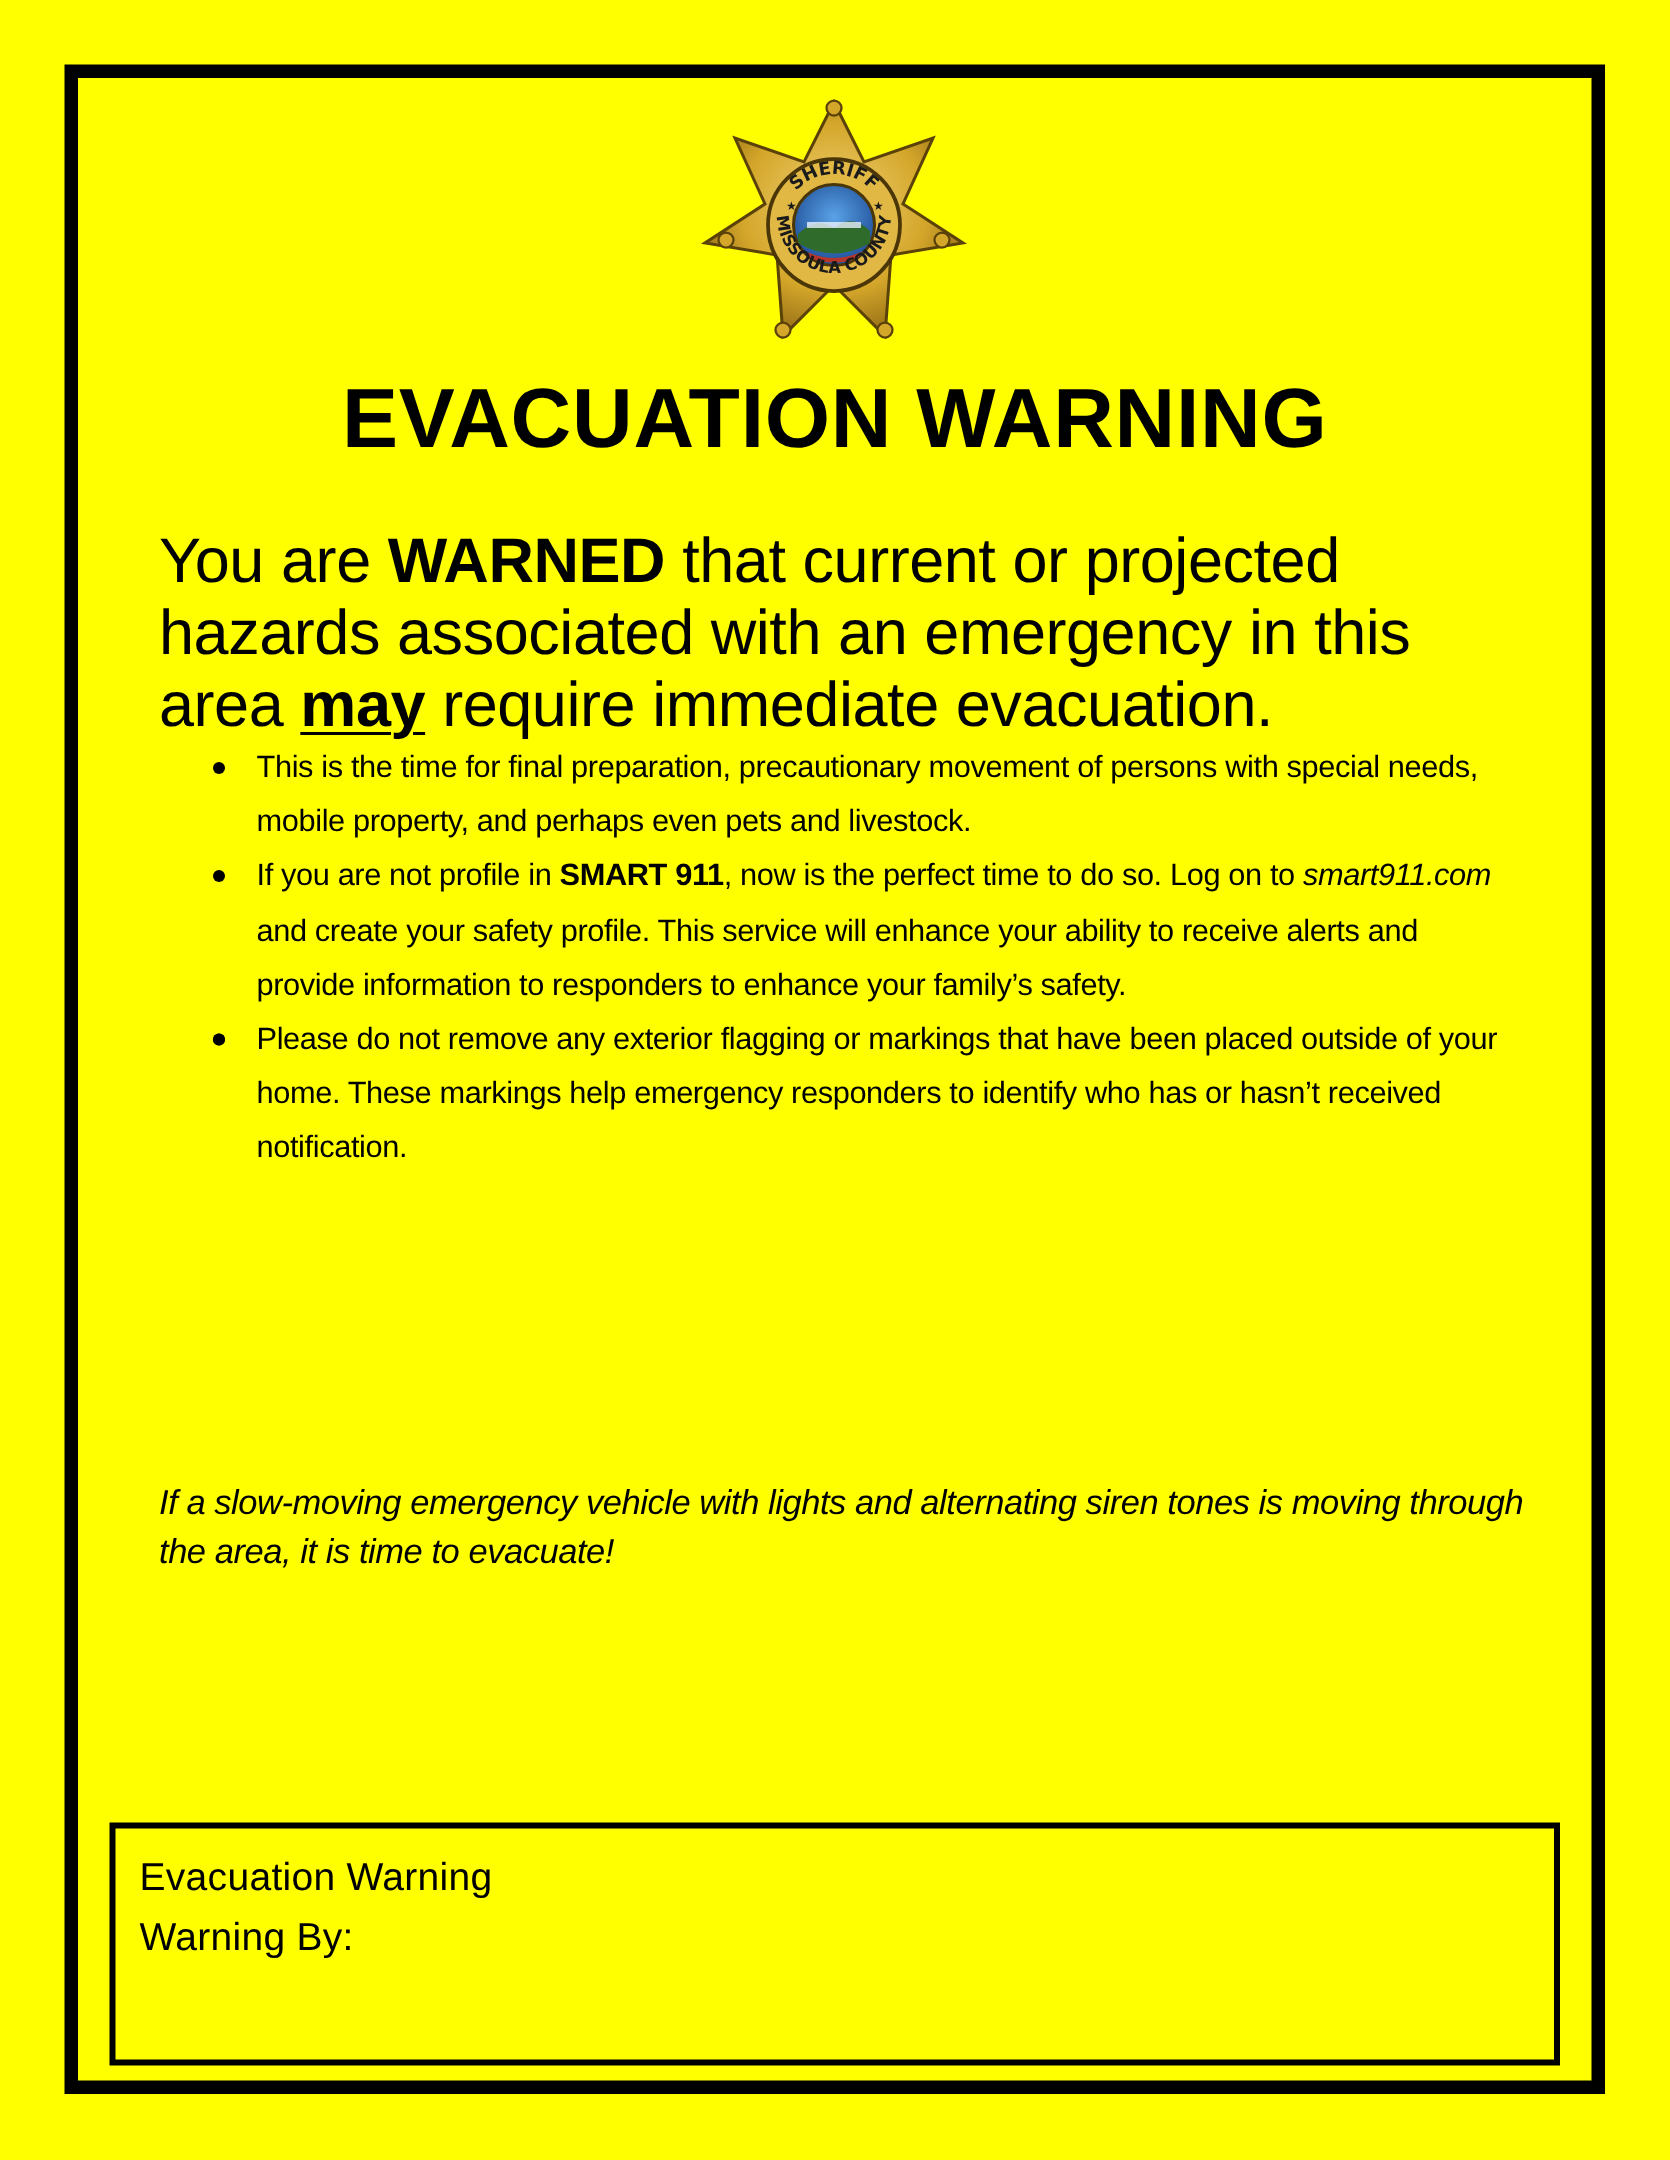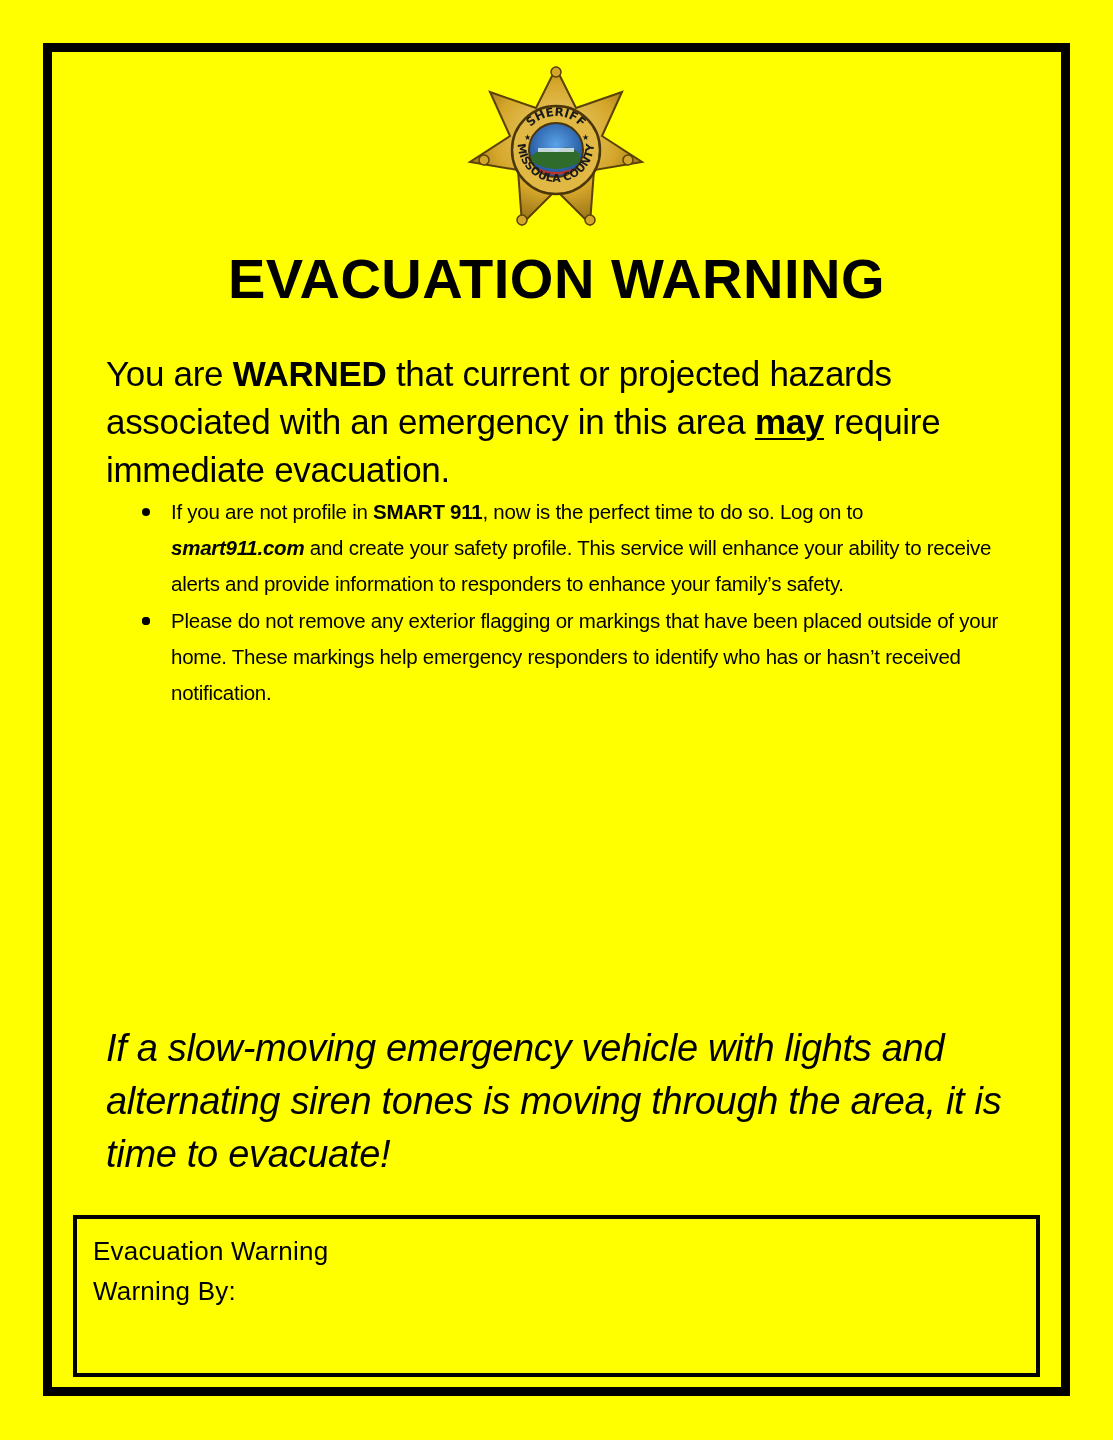--- a/index.html
+++ b/index.html
@@ -30,21 +30,21 @@
       text-align: center;
       font-weight: bold;
       font-size: 56px;
       letter-spacing: 0.5px;
       line-height: 66px;
     }
     .intro {
       position: absolute;
       left: 106px; top: 350px;
       width: 910px;
-      font-size: 35px;
+      font-size: 42px;
       line-height: 48px;
       letter-spacing: -0.3px;
     }
     .intro b { font-weight: bold; }
     .intro .may { font-weight: bold; text-decoration: underline; text-decoration-thickness: 2px; text-underline-offset: 4px; }
     .bullets {
       position: absolute;
       left: 140px; top: 494px;
       width: 860px;
       margin: 0; padding: 0;
@@ -59,30 +59,29 @@
       margin: 0;
     }
     .bullets li .dot {
       position: absolute;
       left: 2px; top: 14px;
       width: 8px; height: 8px;
       border-radius: 50%;
       background: #000;
     }
     .bullets b { font-weight: bold; }
-    .bullets i.link { font-weight: bold; font-style: italic; }
+    .bullets i.link { font-weight: normal; font-style: italic; }
     .closing {
       position: absolute;
       left: 106px; top: 985px;
       width: 910px;
-      font-size: 38px;
-      line-height: 53px;
+      font-size: 23px;
+      line-height: 33px;
       font-style: italic;
       letter-spacing: -0.3px;
-      margin-top: 37px;
     }
     .issue-box {
       position: absolute;
       left: 73px; top: 1215px;
       width: 959px; height: 154px;
       border: 4px solid #000;
       box-sizing: content-box;
     }
     .issue-lines {
       position: absolute;
@@ -139,20 +138,24 @@
   </svg>
 </div>
 
 <div class="title">EVACUATION WARNING</div>
 
 <div class="intro"><span>You are </span><b>WARNED</b><span> that current or projected hazards associated with an emergency in this area </span><span class="may">may</span><span> require immediate evacuation.</span></div>
 
 <ul class="bullets">
   <li>
     <span class="dot"></span>
+    <span>This is the time for final preparation, precautionary movement of persons with special needs, mobile property, and perhaps even pets and livestock.</span>
+  </li>
+  <li>
+    <span class="dot"></span>
     <span>If you are not profile in </span><b>SMART 911</b><span>, now is the perfect time to do so.  Log on to </span><i class="link">smart911.com</i><span> and create your safety profile.  This service will enhance your ability to receive alerts and provide information to responders to enhance your family’s safety.</span>
   </li>
   <li>
     <span class="dot"></span>
   </li>
   <li>
     <span class="dot"></span>
     <span>Please do not remove any exterior flagging or markings that have been placed outside of your home. These markings help emergency responders to identify who has or hasn’t received notification.</span>
   </li>
 </ul>

